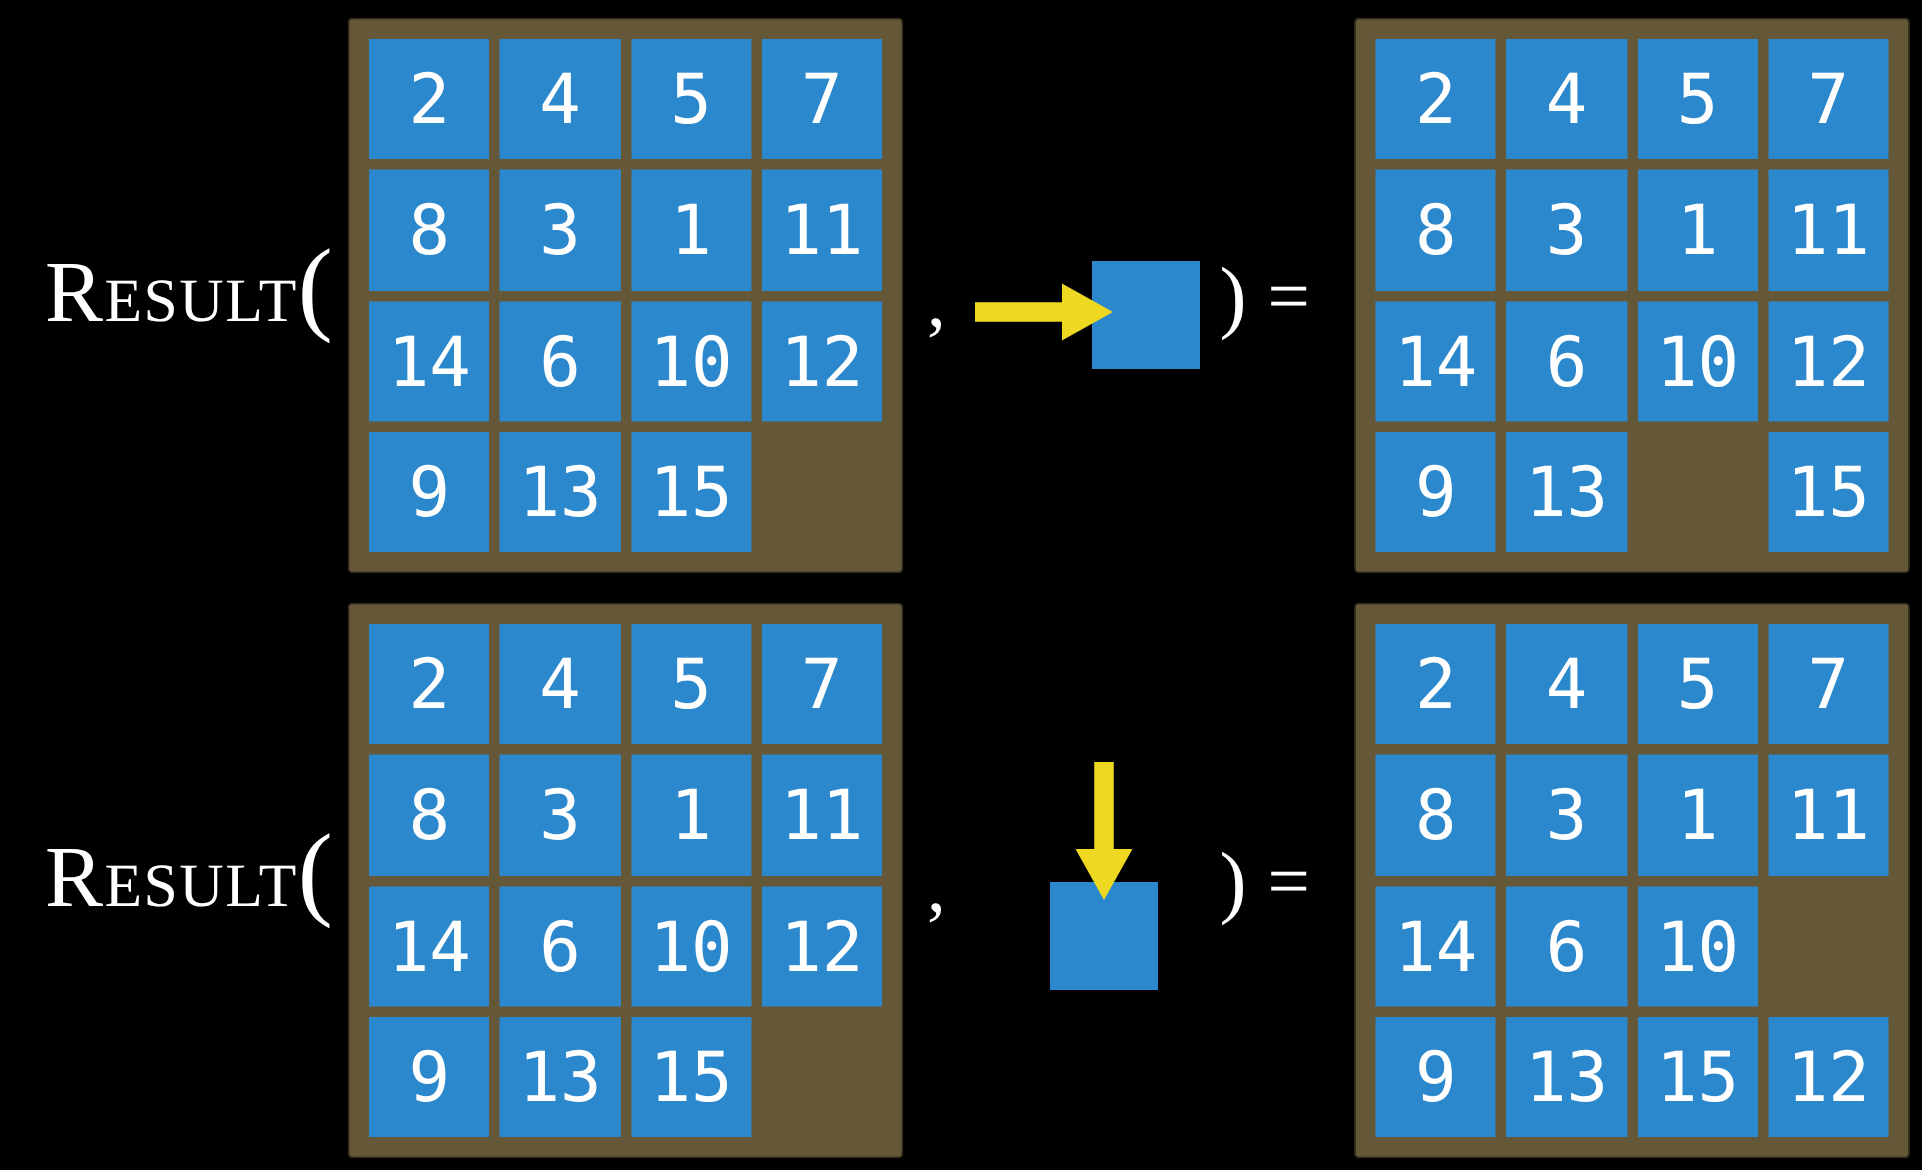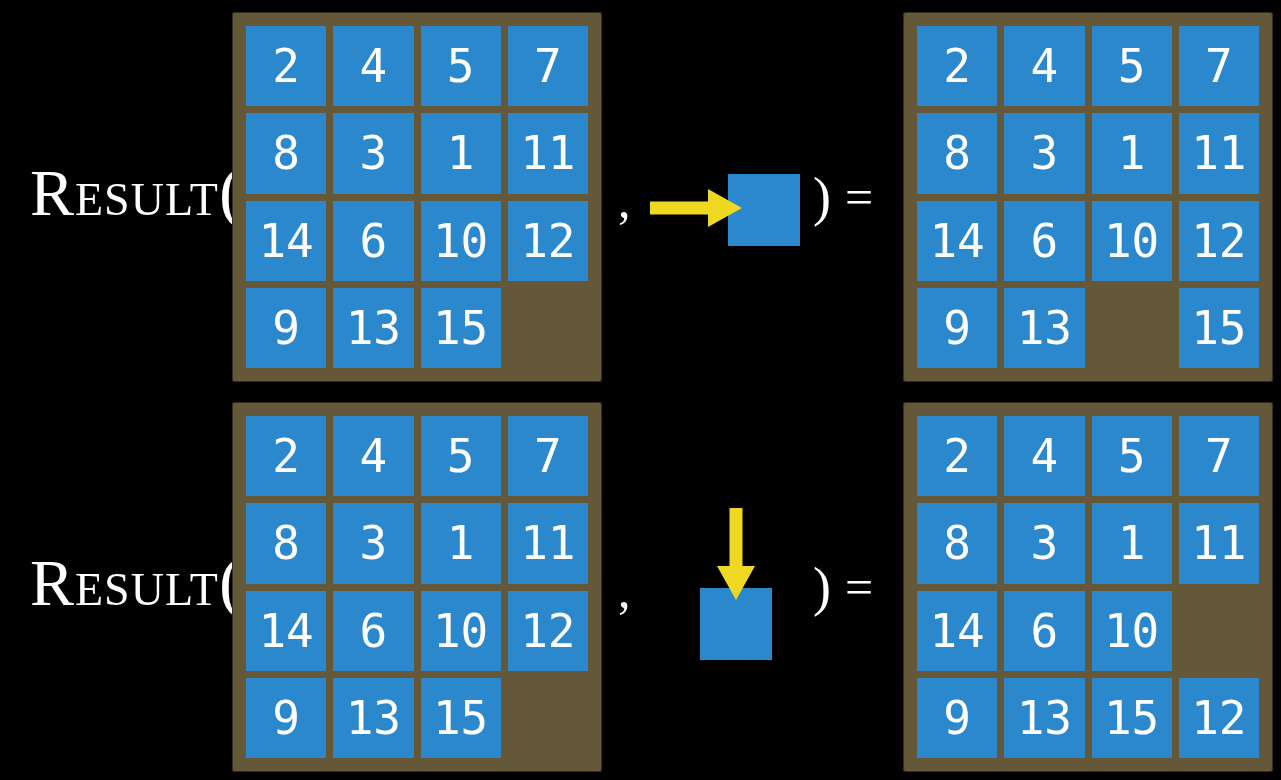--- a/index.html
+++ b/index.html
@@ -15,21 +15,21 @@
   
   .fn {
     position: absolute;
     left: 30px;
     line-height: 1;
     white-space: nowrap;
     color: var(--text);
   }
   .fn-name {
     font-variant: small-caps;
-    font-size: 66px;
+    font-size: 58px;
     letter-spacing: 1px;
   }
   .fn-open {
     font-size: 70px;
   }
   .fn.row1 { top: 157px; }
   .fn.row2 { top: 547px; }
 
   
   .board {

